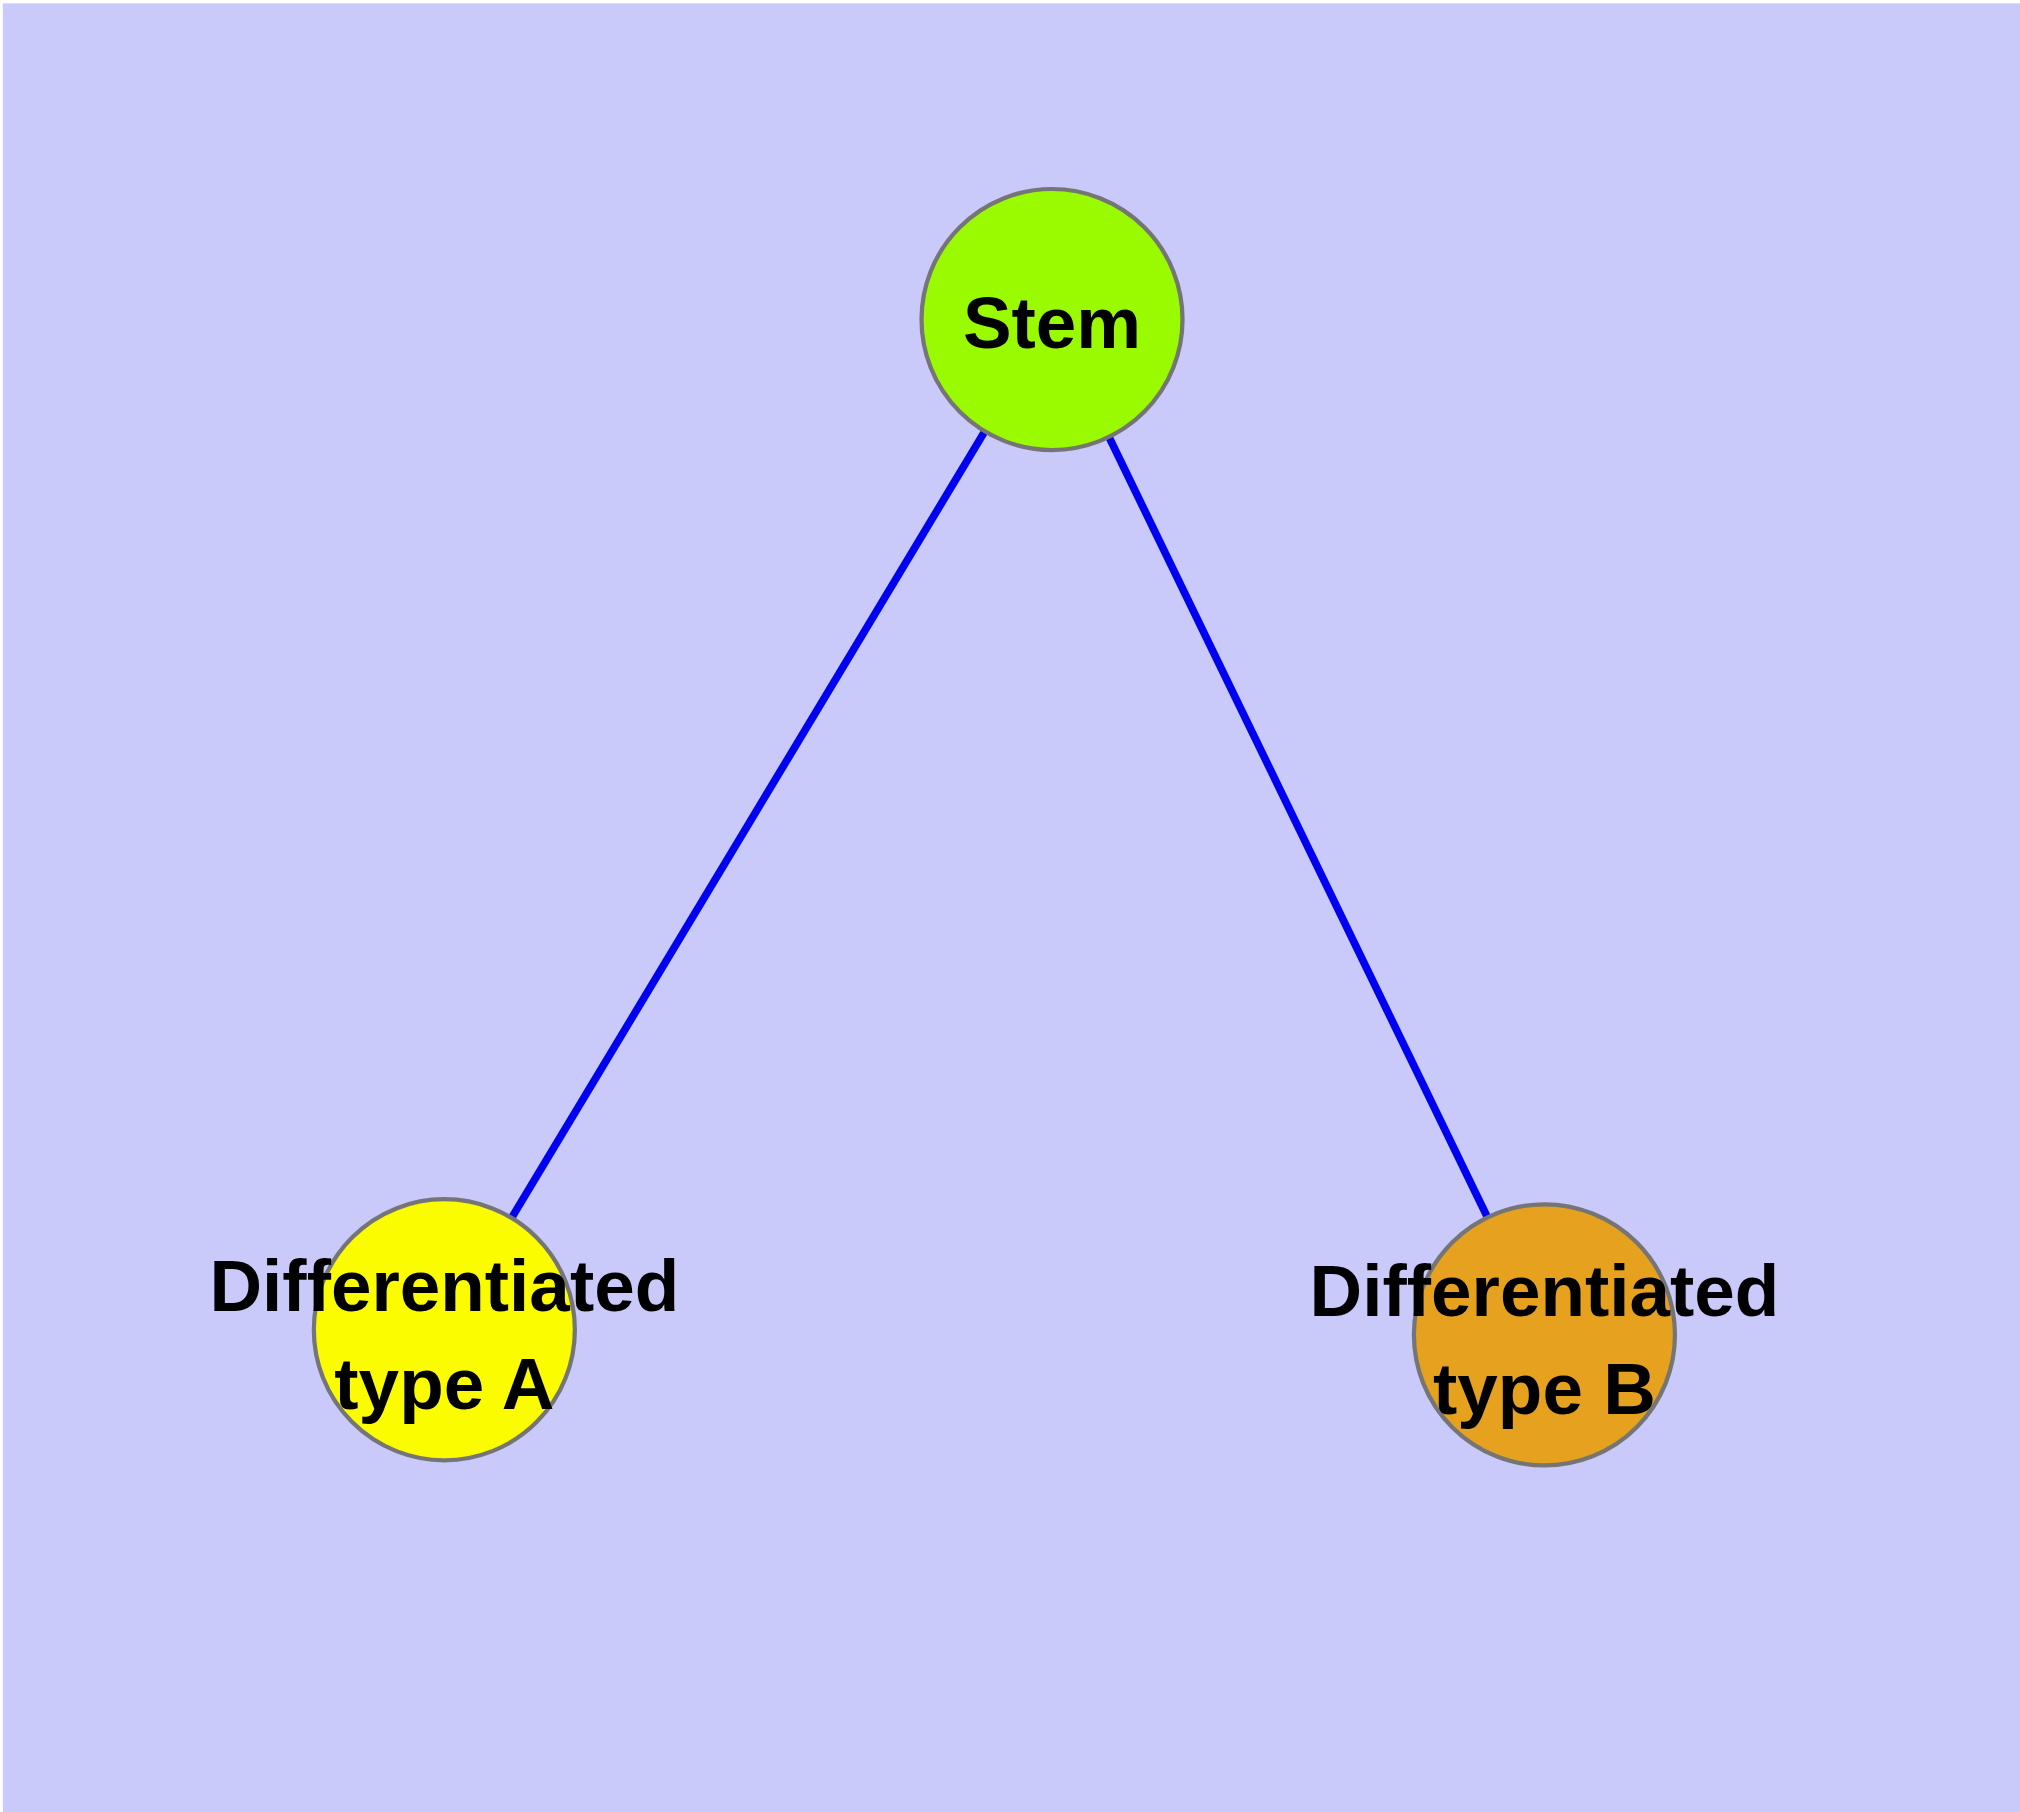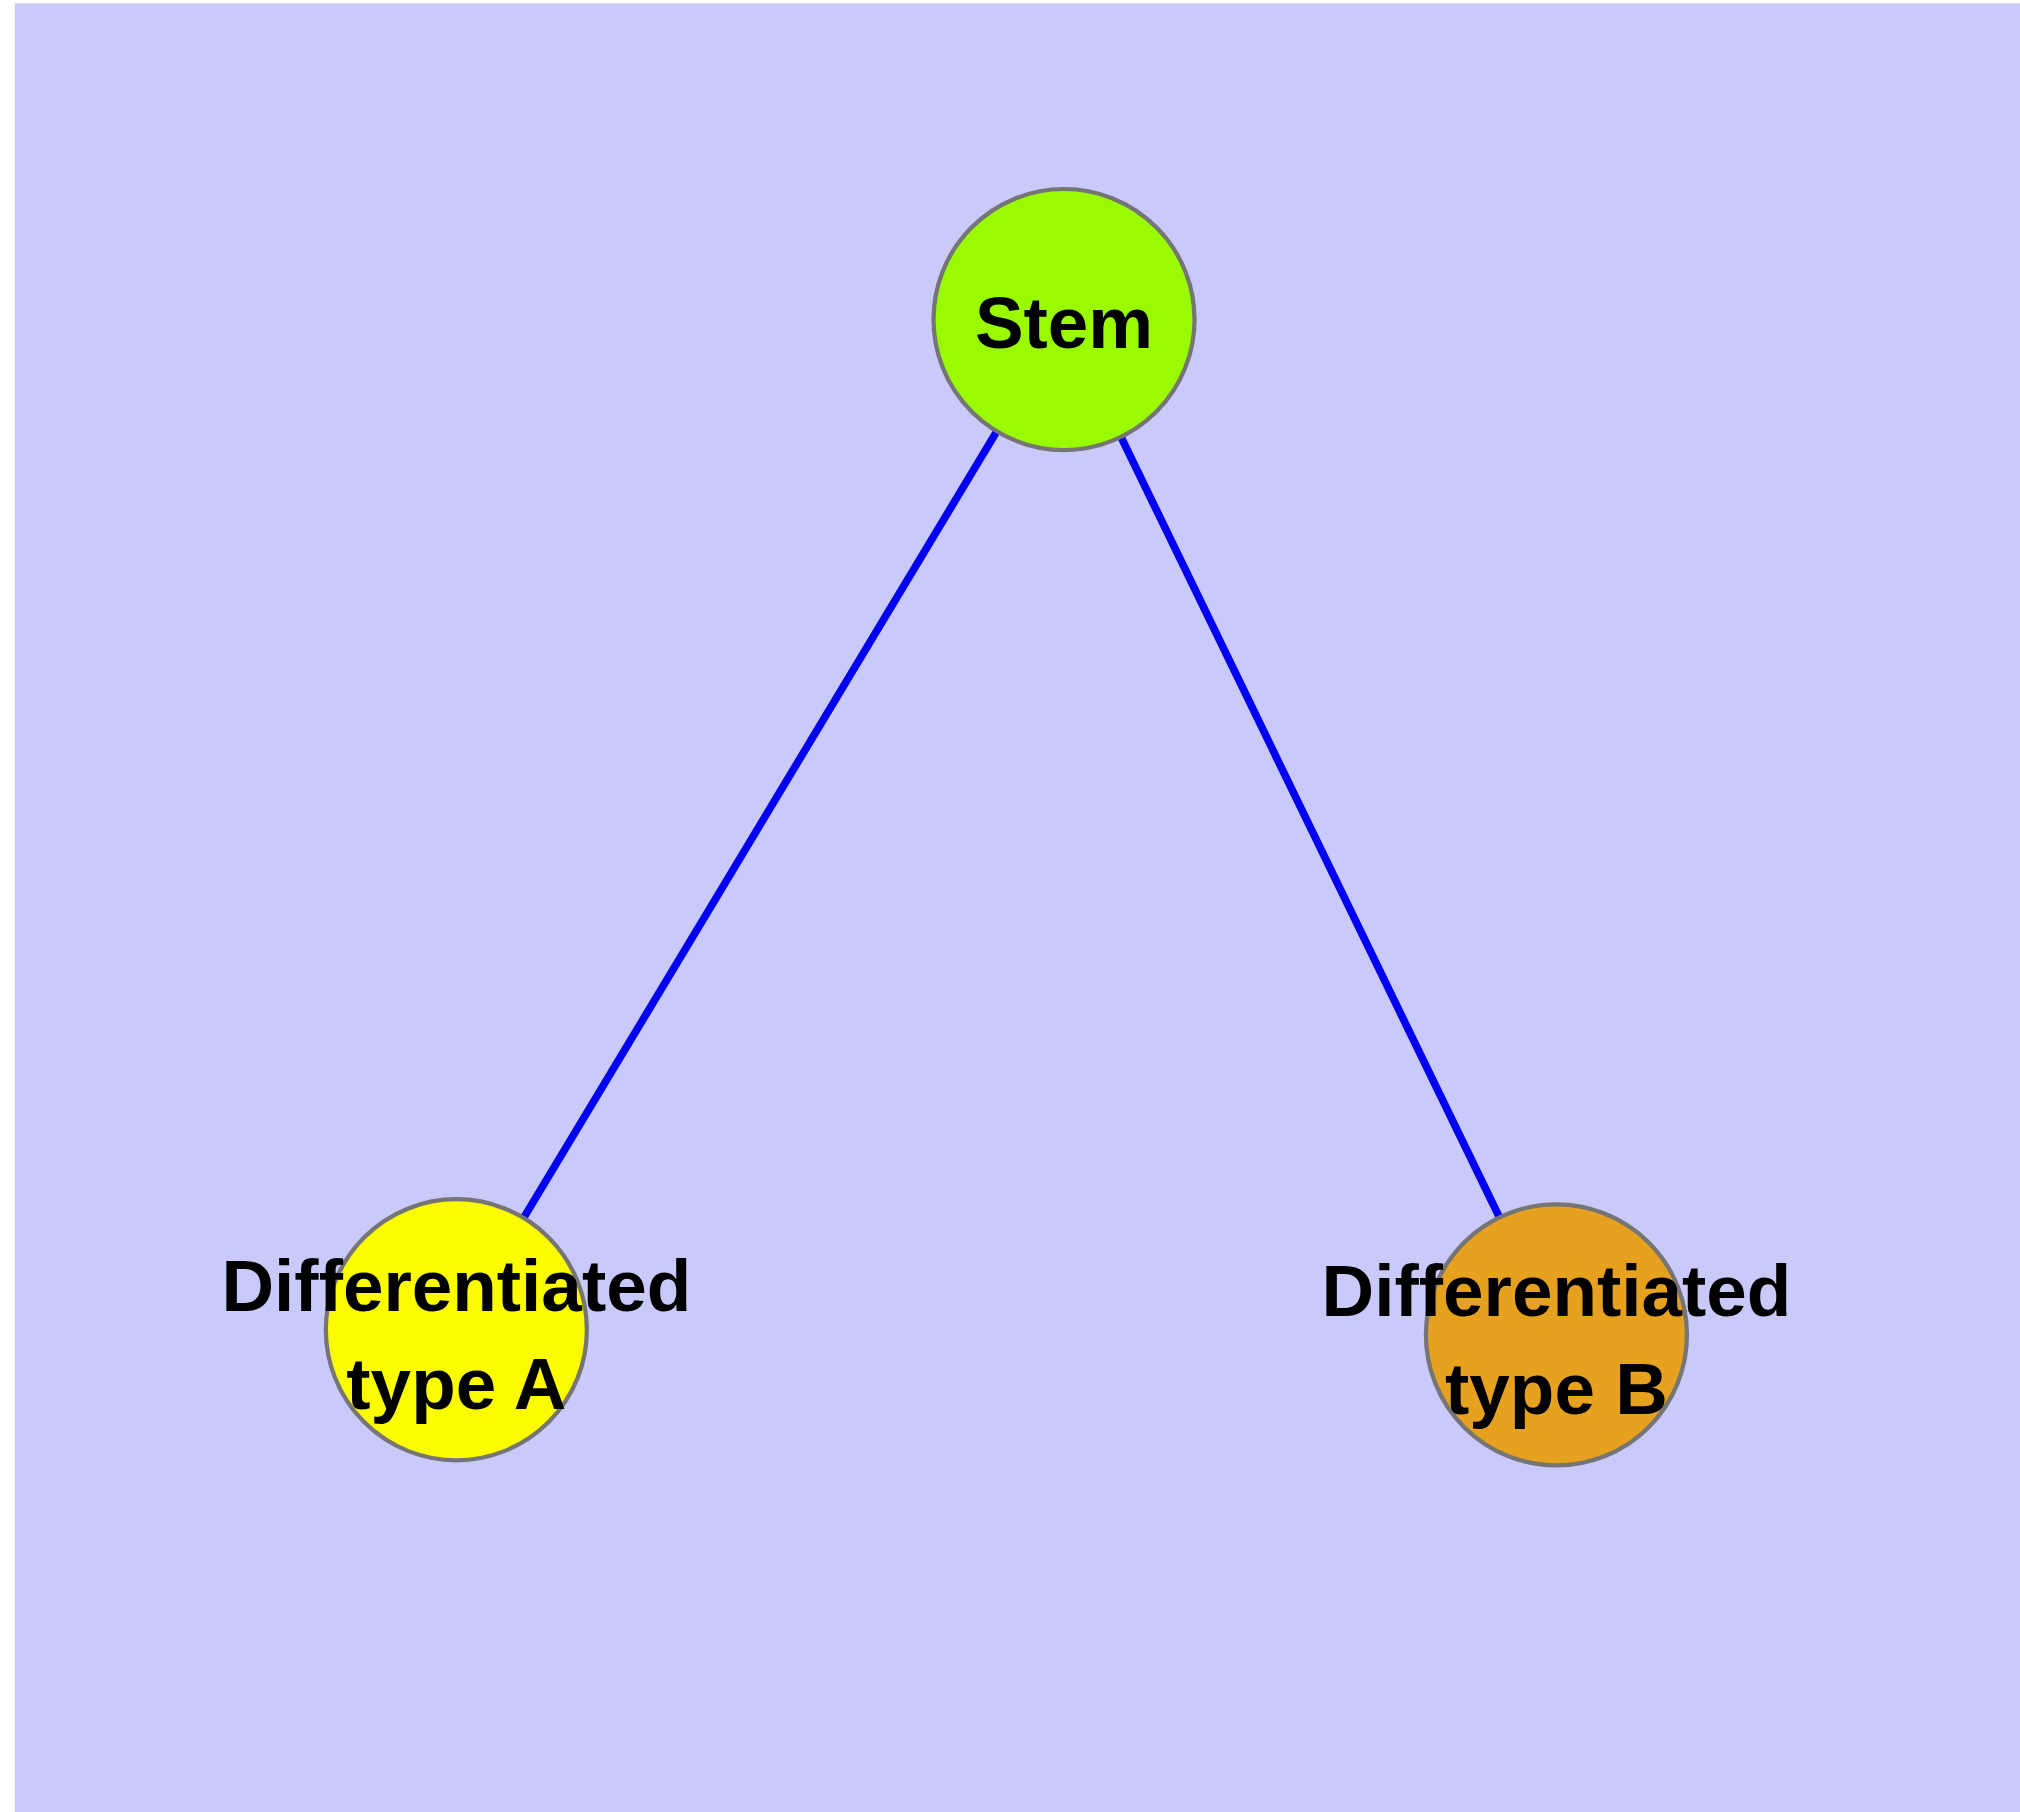--- a/index.html
+++ b/index.html
@@ -5,21 +5,20 @@
   html, body {
     margin: 0;
     padding: 0;
     background: #ffffff;
   }
   .canvas-wrap {
     position: relative;
     width: 1769px;
     height: 1812px;
     background: #ffffff;
-    padding-left: 12px;
   }
   svg { display: block; }
   .edge {
     stroke-width: 9;
     stroke-linecap: butt;
     fill: none;
   }
   .node {
     stroke: #757575;
     stroke-width: 5;

